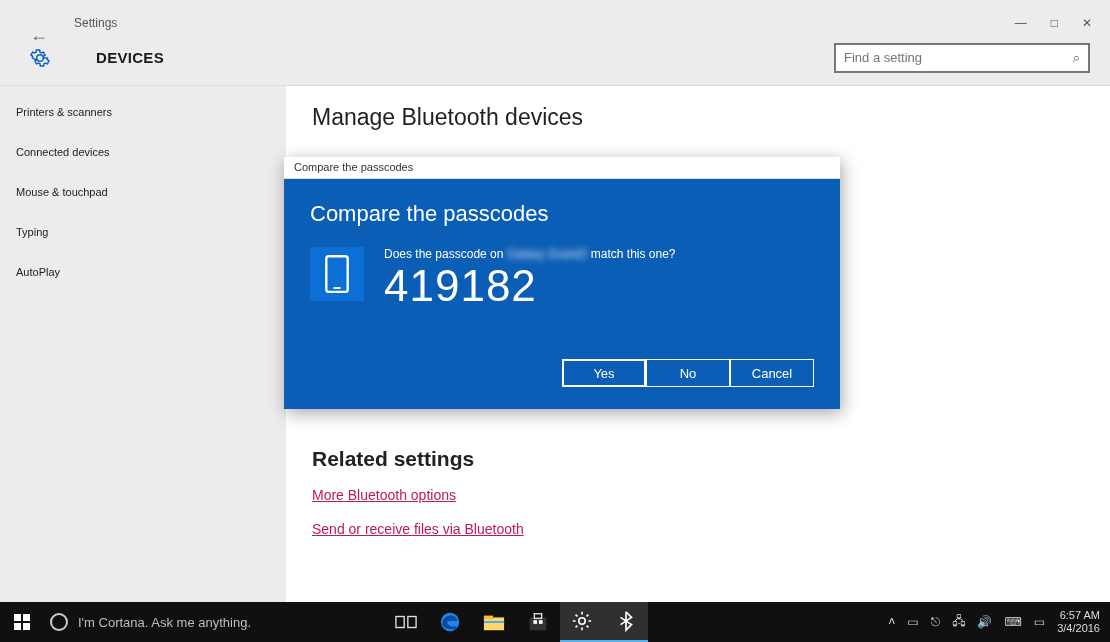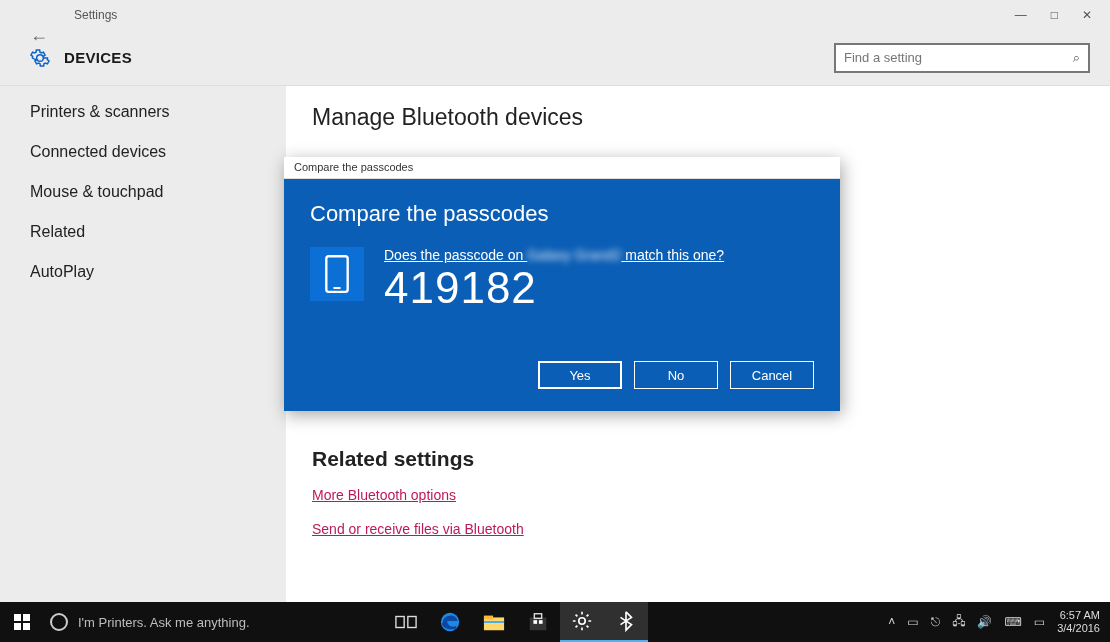--- a/index.html
+++ b/index.html
@@ -1,48 +1,48 @@
 <!DOCTYPE html>
 <html><head>
 <meta charset="utf-8">
 <style>
   * { box-sizing: border-box; margin: 0; padding: 0; font-family: "Segoe UI", Tahoma, sans-serif; }
   html, body { width: 1110px; height: 642px; overflow: hidden; background: #fff; }
   .window { width: 1110px; height: 602px; background: #fff; position: relative; }
-  .titlebar { height: 30px; background: #ececec; display: flex; align-items: center; padding: 0 6px 0 30px; }
+  .titlebar { height: 30px; background: #ececec; display: flex; align-items: flex-end; padding: 0 6px 0 30px; }
   .back-btn { position: absolute; left: 30px; top: 25px; font-size: 18px; color: #666; cursor: pointer; }
   .title-text { font-size: 12px; color: #555; margin-left: 44px; }
   .win-controls { margin-left: auto; display: flex; gap: 24px; padding-right: 12px; }
   .win-ctrl { font-size: 12px; color: #555; cursor: pointer; }
   .header-row { height: 56px; background: #ececec; display: flex; align-items: center; padding: 0 20px 0 30px; border-bottom: 1px solid #ddd; }
   .gear { width: 20px; height: 20px; color: #0b63c6; margin-right: 14px; }
-  .devices-label { font-size: 15px; font-weight: 600; letter-spacing: 0.3px; color: #1a1a1a; }
+  .devices-label { font-size: 15px; font-weight: 600; letter-spacing: 0.3px; color: #1a1a1a; margin-left: 32px; }
   .search-box { margin-left: auto; width: 256px; height: 30px; border: 2px solid #777; background: #fff; display: flex; align-items: center; padding: 0 8px; }
   .search-box input { border: none; outline: none; font-size: 13px; flex: 1; color: #14532d; background: transparent; }
   .search-icon { font-size: 13px; color: #555; }
   .body { display: flex; height: calc(602px - 86px); }
   .sidebar { width: 286px; background: #ececec; padding-top: 6px; }
-  .side-item { height: 40px; display: flex; align-items: center; padding-left: 30px; font-size: 16px; color: #222; cursor: pointer; }
+  .side-item { height: 40px; display: flex; align-items: center; padding-left: 16px; font-size: 11px; color: #222; cursor: pointer; }
   .side-item.selected { background: #85b8e8; }
   .main { flex: 1; background: #fff; padding: 18px 0 0 26px; position: relative; }
   .main h1 { font-size: 23px; font-weight: 400; color: #222; margin-bottom: 18px; }
   .related-h { font-size: 21px; font-weight: 700; color: #222; margin-top: 316px; margin-bottom: 16px; }
   .link { color: #be185d; font-size: 14px; margin-bottom: 18px; cursor: pointer; display: block; text-decoration: underline; }
   
   .dialog-wrap { position: absolute; left: 284px; top: 157px; width: 556px; box-shadow: 2px 4px 16px rgba(0,0,0,0.35); background: #fff; }
   .dialog-title { height: 22px; font-size: 11px; color: #333; padding: 4px 10px; background: #fff; border-bottom: 1px solid #ddd; }
   .dialog-body { background: #0b5eb5; color: #fff; padding: 22px 26px; }
   .dialog-h { font-size: 22px; font-weight: 400; margin-bottom: 20px; }
   .dialog-row { display: flex; gap: 20px; }
   .phone-icon-box { width: 54px; height: 54px; background: #0b6fd6; display: flex; align-items: center; justify-content: center; }
   .phone-svg { width: 32px; height: 38px; }
-  .dialog-text { font-size: 14px; text-decoration: underline; }
+  .dialog-text { font-size: 12px; }
   .passcode { font-size: 44px; font-weight: 300; letter-spacing: 1px; }
   .blurred { filter: blur(3px); display: inline-block; opacity: 0.85; }
-  .dialog-buttons { display: flex; justify-content: flex-end; gap: 12px; margin-top: 48px; }
+  .dialog-buttons { display: flex; justify-content: flex-end; margin-top: 48px; }
   .dialog-buttons button { width: 84px; height: 28px; background: transparent; border: 1.5px solid #fff; color: #fff; font-size: 13px; cursor: pointer; }
   .dialog-buttons button.primary { border-width: 2px; }
   
   .taskbar { position: absolute; left: 0; top: 602px; width: 1110px; height: 40px; background: #101010; display: flex; align-items: center; color: #ccc; }
   .tb-btn { width: 44px; height: 40px; display: flex; align-items: center; justify-content: center; cursor: pointer; }
   .tb-btn.active { background: #303030; border-bottom: 2px solid #4fb2f0; }
   .cortana { display: flex; align-items: center; width: 340px; height: 40px; padding-left: 6px; }
   .cortana-circle { width: 18px; height: 18px; border: 2px solid #ccc; border-radius: 50%; margin-right: 10px; }
   .cortana-text { font-size: 13px; color: #bdbdbd; }
   .tray { margin-left: auto; display: flex; align-items: center; gap: 12px; padding-right: 10px; font-size: 12px; color: #ddd; }
@@ -80,21 +80,21 @@
       <div class="side-item">
           <span>Printers &amp; scanners</span>
         </div>
       <div class="side-item">
           <span>Connected devices</span>
         </div>
       <div class="side-item">
           <span>Mouse &amp; touchpad</span>
         </div>
       <div class="side-item">
-          <span>Related</span>
+          <span>Typing</span>
         </div>
       <div class="side-item">
           <span>AutoPlay</span>
         </div>
     </div>
 
     <div class="main">
       <h1>Manage Bluetooth devices</h1>
       <h2 class="related-h">Related settings</h2>
       <a class="link">More Bluetooth options</a>
@@ -133,21 +133,21 @@
   <div class="tb-btn">
     <svg class="start-svg" viewBox="0 0 16 16">
         <rect x="0" y="0" width="7" height="7" fill="#fff"></rect>
         <rect x="9" y="0" width="7" height="7" fill="#fff"></rect>
         <rect x="0" y="9" width="7" height="7" fill="#fff"></rect>
         <rect x="9" y="9" width="7" height="7" fill="#fff"></rect>
       </svg>
   </div>
   <div class="cortana">
     <div class="cortana-circle"></div>
-    <span class="cortana-text">I'm Printers. Ask me anything.</span>
+    <span class="cortana-text">I'm Cortana. Ask me anything.</span>
   </div>
   <div class="tb-btn">
     <svg class="tb-icon" viewBox="0 0 24 20">
         <rect x="1" y="4" width="9" height="12" fill="none" stroke="#ddd" stroke-width="1.5"></rect>
         <rect x="14" y="4" width="9" height="12" fill="none" stroke="#ddd" stroke-width="1.5"></rect>
       </svg>
   </div>
   <div class="tb-btn">
     <svg class="tb-icon" viewBox="0 0 24 24">
         <circle cx="12" cy="12" r="10" fill="#1e88e5"></circle>

